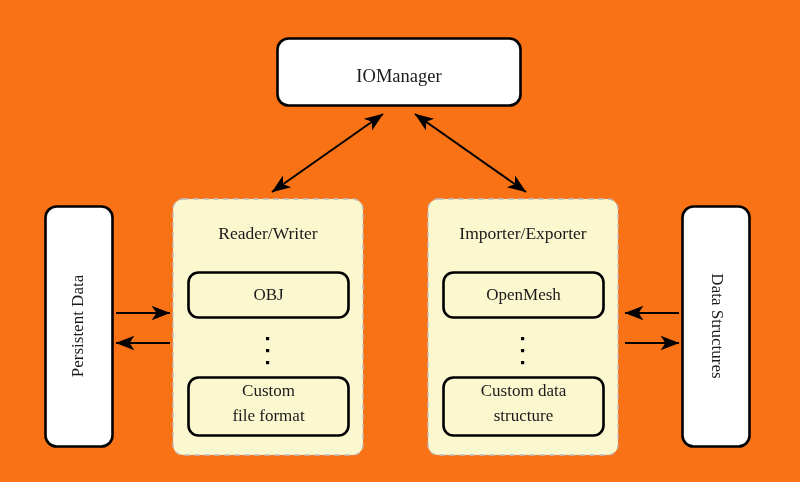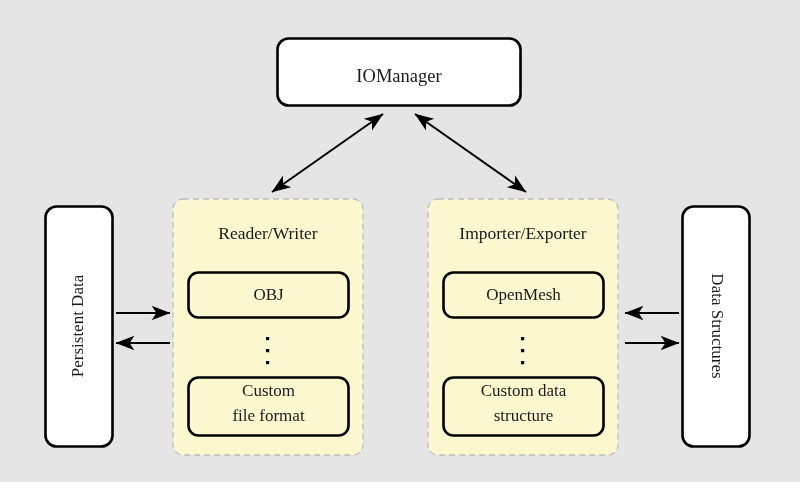--- a/index.html
+++ b/index.html
@@ -11,21 +11,21 @@
   body {
     width: 800px;
     height: 489px;
     overflow: hidden;
     font-family: "Liberation Serif", "DejaVu Serif", serif;
   }
   #diagram-root {
     position: relative;
     width: 800px;
     height: 482px;
-    background: #e5e5e5;
+    background: #f97316;
   }
   svg#diagram {
     display: block;
     width: 800px;
     height: 489px;
   }
   .box-fill-white  { fill: #ffffff; }
   .box-fill-yellow { fill: #fbf8d0; }
   .box-stroke-thick {
     stroke: #000000;

